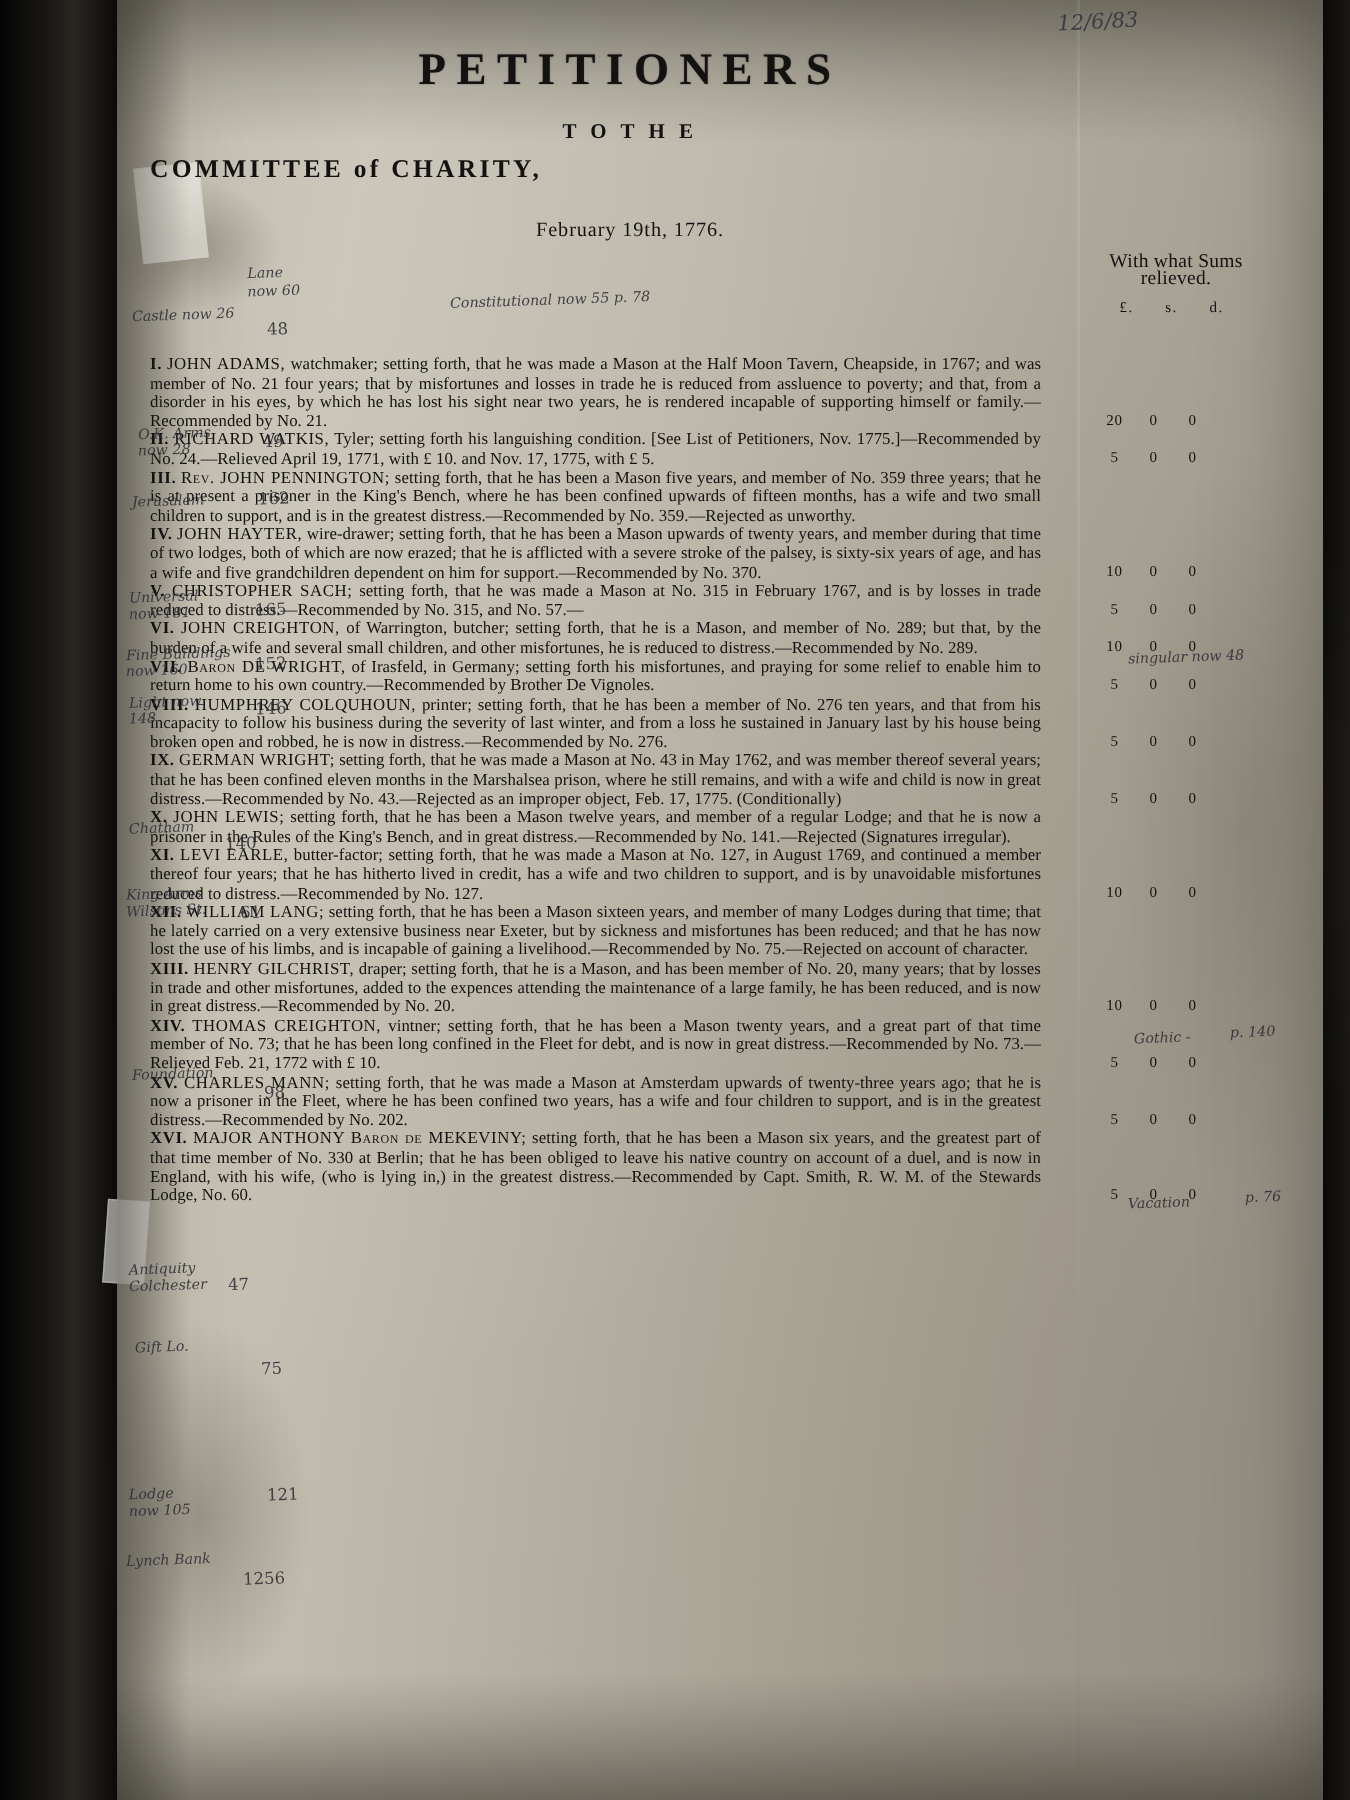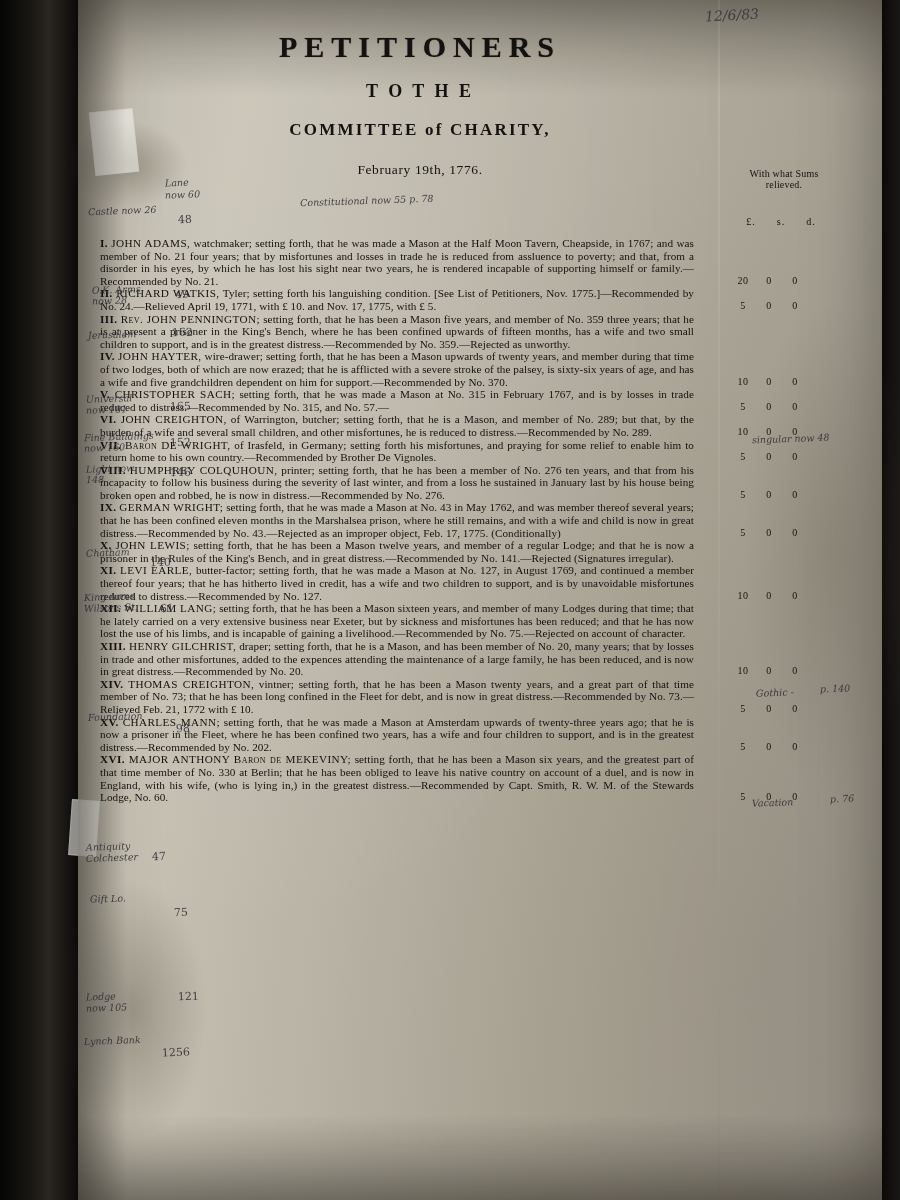--- a/index.html
+++ b/index.html
@@ -81,53 +81,53 @@
   .doc-title {
     text-align: center;
     font-size: 30px;
     letter-spacing: 7px;
     font-weight: bold;
     margin-top: 30px;
     text-shadow: 0 0 1px rgba(0,0,0,0.5);
   }
   .doc-sub1 {
     text-align: center;
-    font-size: 18px;
+    font-size: 14px;
     letter-spacing: 3px;
     margin-top: 17px;
     font-weight: bold;
   }
   .doc-sub2 {
-    text-align: center;
+    text-align: left;
     font-size: 17px;
     letter-spacing: 2.2px;
-    margin-top: 18px;
+    margin-top: 6px;
     font-weight: bold;
   }
   .doc-date {
     text-align: center;
     font-size: 13.5px;
     margin-top: 22px;
     font-style: normal;
     letter-spacing: 0.6px;
   }
   .colhead {
     position: absolute;
     right: -92px;
     top: 168px;
     width: 96px;
     text-align: center;
-    font-size: 10px;
+    font-size: 13px;
     line-height: 11px;
     letter-spacing: 0.2px;
   }
   .money-head {
     position: absolute;
     right: -96px;
-    top: 216px;
+    top: 200px;
     width: 100px;
     font-size: 10px;
     letter-spacing: 1px;
   }
   .money-head span { display: inline-block; width: 30px; text-align: center; }
 
   #entries {
     position: absolute;
     top: 205px;
     left: 0;

